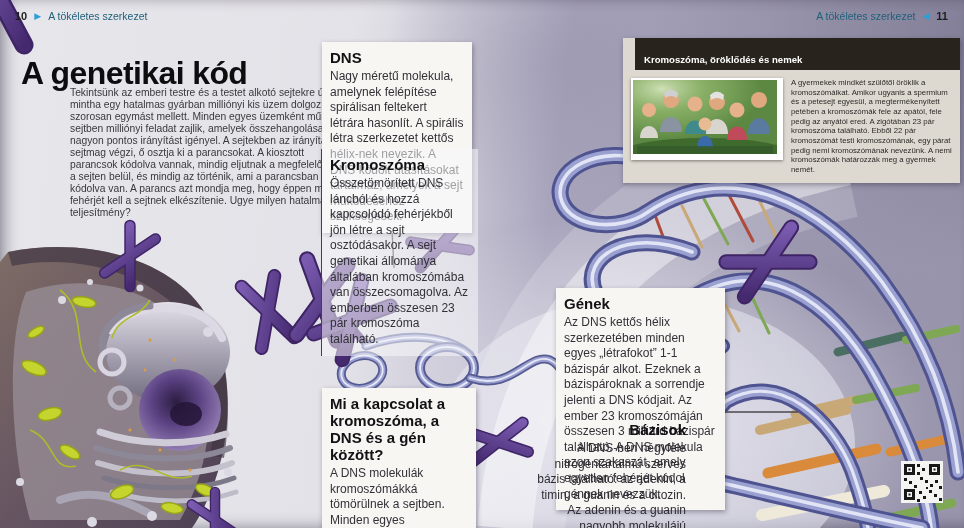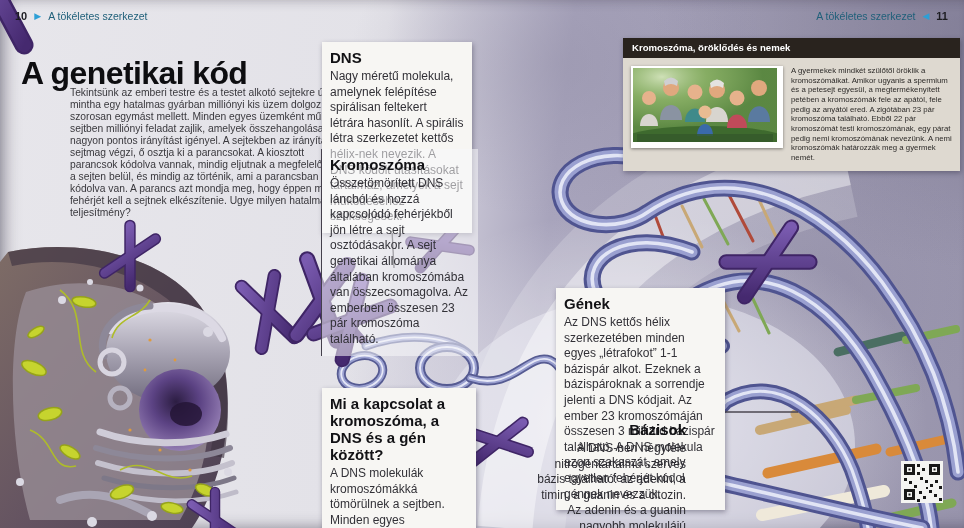--- a/index.html
+++ b/index.html
@@ -42,21 +42,21 @@
   #box-kromoszoma{left:321px;top:149px;width:140px;background:rgba(248,247,250,.55);
     box-shadow:none;border-left:1.5px solid #44404c;}
   #box-genek{left:556px;top:288px;width:153px;}
   #box-kapcsolat{left:322px;top:388px;width:138px;}
   #box-bazisok{left:520px;top:402px;width:158px;background:transparent;box-shadow:none;text-align:right;margin-top:12px;}
   #box-bazisok p{color:#2e2d33;}
 
   
   #box-heredity{left:623px;top:38px;width:337px;padding:0;background:#ded9d0;}
   #box-heredity .bar{background:#29231e;color:#fff;font-size:9.6px;font-weight:bold;
-    padding:4px 9px 5px;}
+    padding:16px 9px 5px;margin-left:12px;}
   #box-heredity .body{display:flex;gap:8px;padding:8px;border-radius:21px;}
   #box-heredity .photo{flex:none;width:148px;height:78px;background:#fff;padding:2px;
     box-shadow:0 1px 3px rgba(0,0,0,.45);}
   #box-heredity p{font-size:7.8px;line-height:1.24;color:#2c2a28;}
 </style>
 </head>
 <body>
 
 <div class="spread">
 

